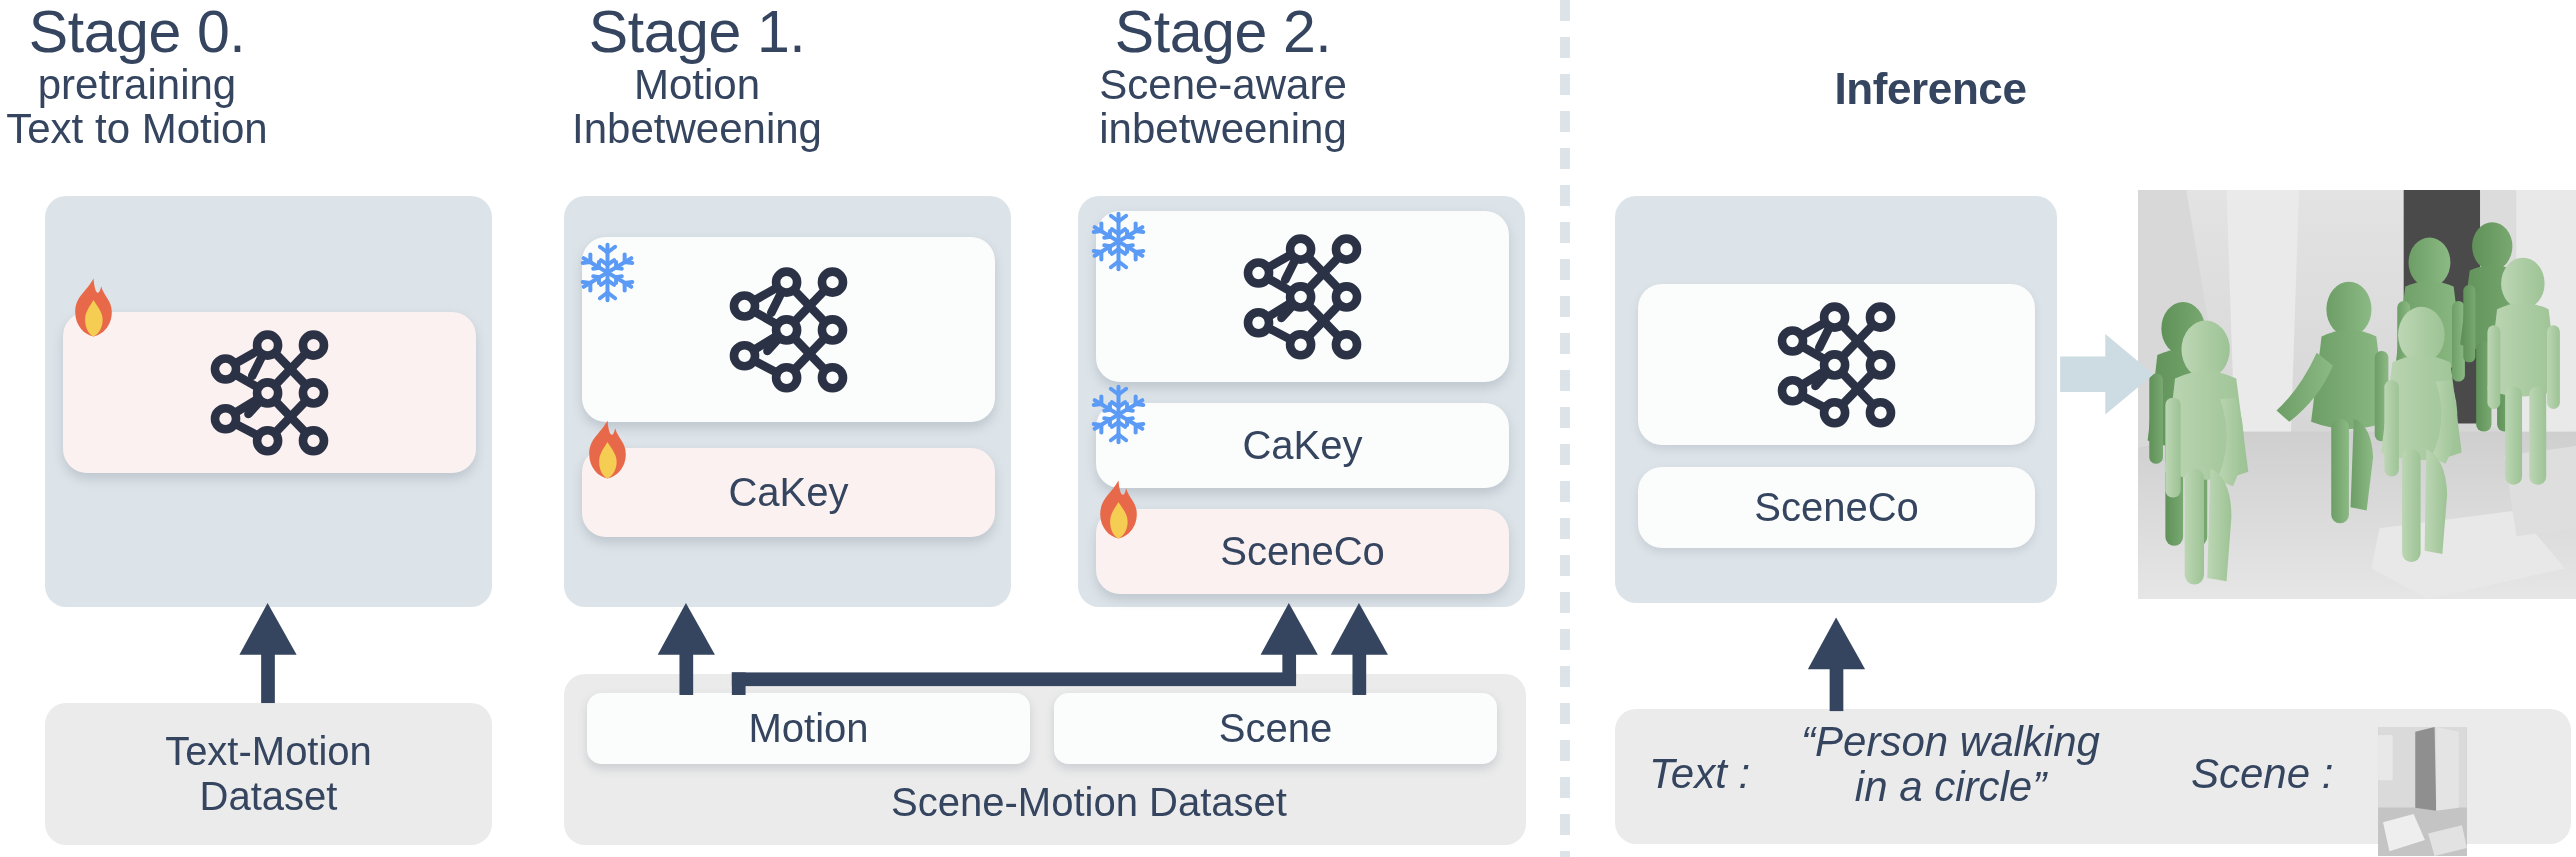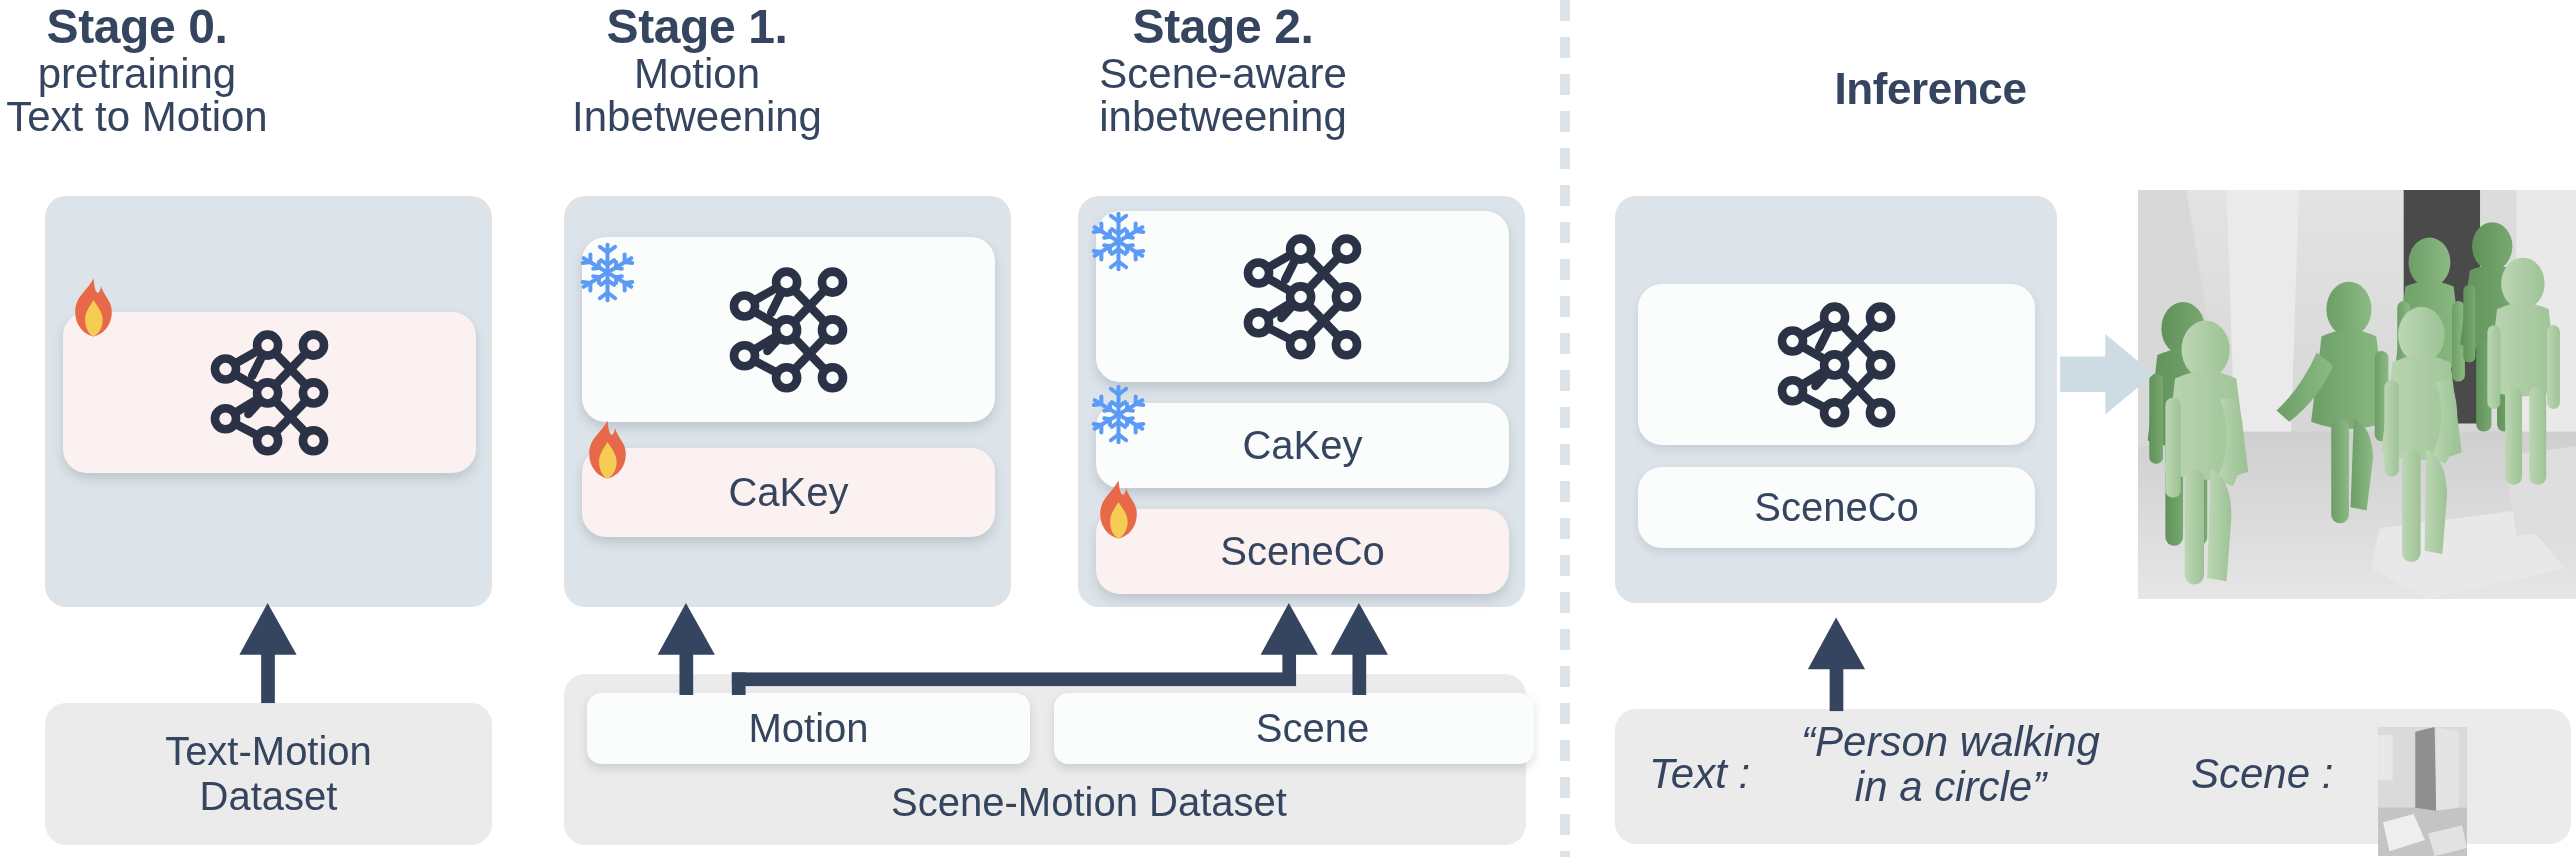--- a/index.html
+++ b/index.html
@@ -5,21 +5,21 @@
 <style>
   html,body{margin:0;padding:0;background:#ffffff;}
   body{
     width:2576px;height:858px;position:relative;overflow:hidden;
     font-family:"Liberation Sans","DejaVu Sans",sans-serif;
     color:#35455f;
   }
 
   
   .hd{position:absolute;text-align:center;line-height:1.04;}
-  .hd .num{font-weight:bold;font-size:48px;letter-spacing:-0.4px;display:block;color:#35455f;}
+  .hd .num{font-weight:normal;font-size:59px;letter-spacing:-0.4px;display:block;color:#35455f;}
   .hd .sub{font-weight:400;font-size:42px;display:block;color:#35455f;}
   .hd.infer .num{font-weight:bold;font-size:44px;}
 
   
   .card{
     position:absolute;background:#dde4e9;border-radius:21px;
   }
   
   .mod{
     position:absolute;border-radius:24px;
@@ -323,21 +323,21 @@
   <svg viewBox="0 0 64 80" xmlns="http://www.w3.org/2000/svg">
     <path d="M32 2 C22 20 8 26 8 46 C8 64 20 76 32 78 C44 76 56 64 56 46 C56 30 46 26 42 12 C40 24 34 26 32 2 Z" fill="#e8694a"></path>
     <path d="M32 30 C26 40 21 46 21 56 C21 68 27 76 32 78 C37 76 44 68 44 56 C44 46 38 40 32 30 Z" fill="#f5cd52"></path>
   </svg>
 </div>
 
 <div class="ds-group" style="left:564px;top:674px;width:962px;height:171px;"></div>
 <div class="ds-sub" style="left:587px;top:693px;width:443px;height:71px;">
   <span>Motion</span>
 </div>
-<div class="ds-sub" style="left:1054px;top:693px;width:443px;height:71px;padding-left:37px;">
+<div class="ds-sub" style="left:1054px;top:693px;width:443px;height:71px;">
   <span>Scene</span>
 </div>
 <div class="ds-label" style="left:564px;top:780px;width:962px;padding-left:44px;">Scene-Motion Dataset</div>
 
 <div class="card" style="left:1615px;top:196px;width:442px;height:407px;"></div>
 <div class="mod plainwhite" style="left:1638px;top:284px;width:397px;height:161px;">
   <span style="display:block;width:153px;height:133px;">
     <svg viewBox="0 0 160 140" xmlns="http://www.w3.org/2000/svg">
       <g stroke="#2b3245" stroke-width="9" stroke-linecap="round" fill="none">
         <line x1="34" y1="45" x2="78" y2="20"></line>

